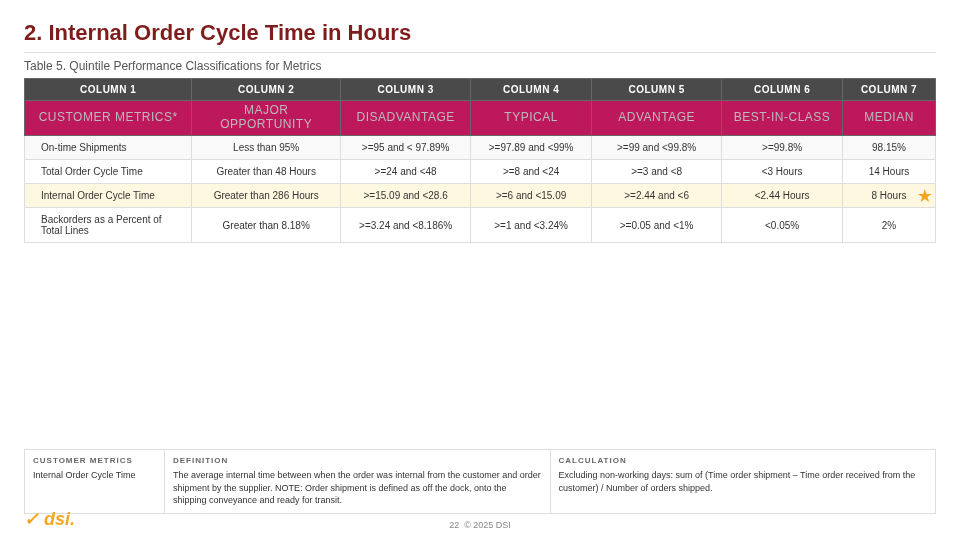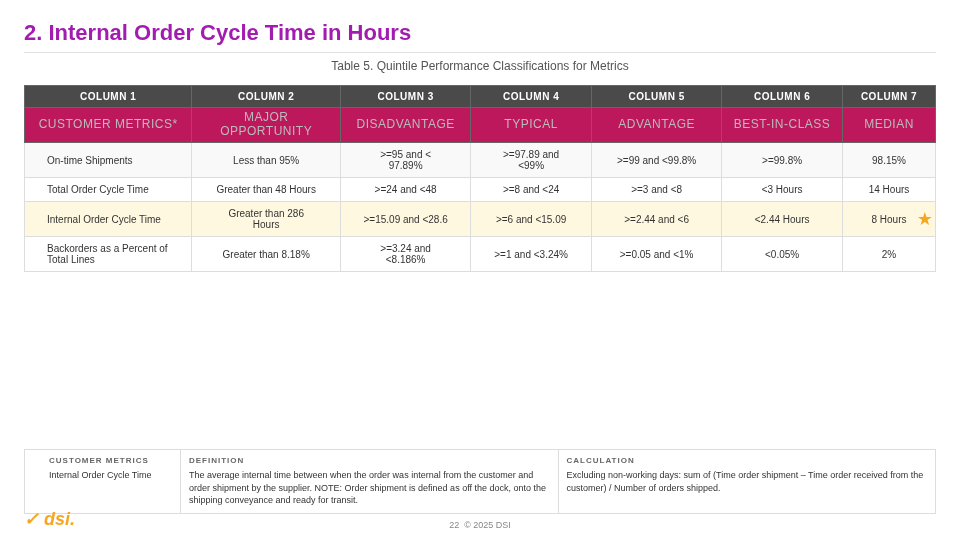--- a/index.html
+++ b/index.html
@@ -16,35 +16,34 @@
       width: 960px;
       height: 540px;
       padding: 20px 24px 10px 24px;
       display: flex;
       flex-direction: column;
     }
 
     .page-title {
       font-size: 22px;
       font-weight: 600;
-      color: #a21caf;
+      color: #7f1d1d;
       margin-bottom: 6px;
     }
 
     .hr-line {
       border: none;
       border-top: 1.5px solid #e0e0e0;
       margin-bottom: 6px;
     }
 
     .table-title {
-      text-align: center;
       font-size: 12px;
       color: #555;
-      margin-bottom: 12px;
+      margin-bottom: 5px;
     }
 
     .main-table {
       width: 100%;
       border-collapse: collapse;
       font-size: 10px;
       margin-bottom: 22px;
     }
 
     .main-table thead tr.header-row td {
@@ -64,21 +63,21 @@
       font-size: 12px;
       text-align: center;
       padding: 2px 4px 4px;
       letter-spacing: 0.5px;
       border: 1px solid #666;
       text-transform: uppercase;
     }
 
     .main-table tbody tr td {
       border: 1px solid #ddd;
-      padding: 6px 22px;
+      padding: 6px 16px;
       color: #333;
       vertical-align: middle;
     }
 
     .main-table tbody tr:nth-child(odd) {
       background: #f9f9f9;
     }
     .main-table tbody tr:nth-child(even) {
       background: #fff;
     }
@@ -94,21 +93,20 @@
     .col5 { width: 14%; text-align: center; }
     .col6 { width: 13%; text-align: center; }
     .col7 { width: 10%; text-align: center; }
 
     .bottom-section {
       display: flex;
       gap: 0;
       margin-top: auto;
       border: 1px solid #ddd;
       font-size: 9px;
-      padding-left: 16px;
     }
 
     .bottom-col {
       flex: 1;
       padding: 6px 8px;
     }
 
     .bottom-col.col-metrics {
       flex: 0 0 140px;
       border-right: 1px solid #ddd;

